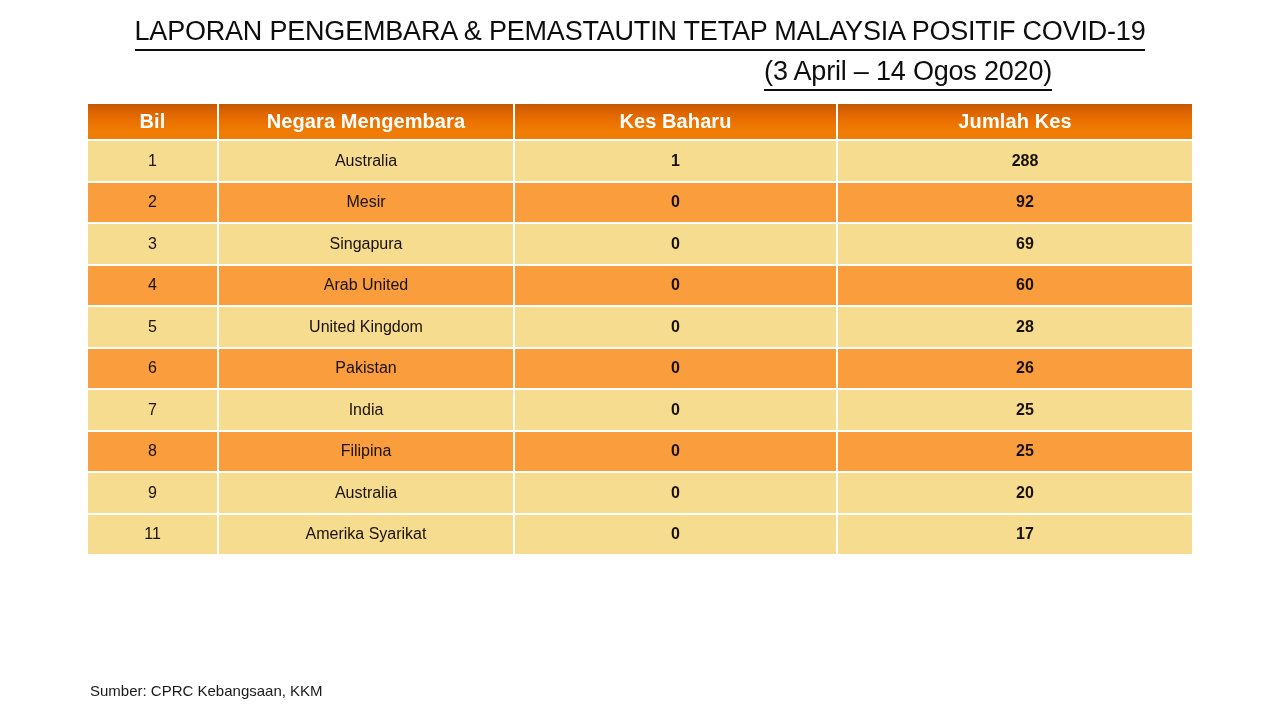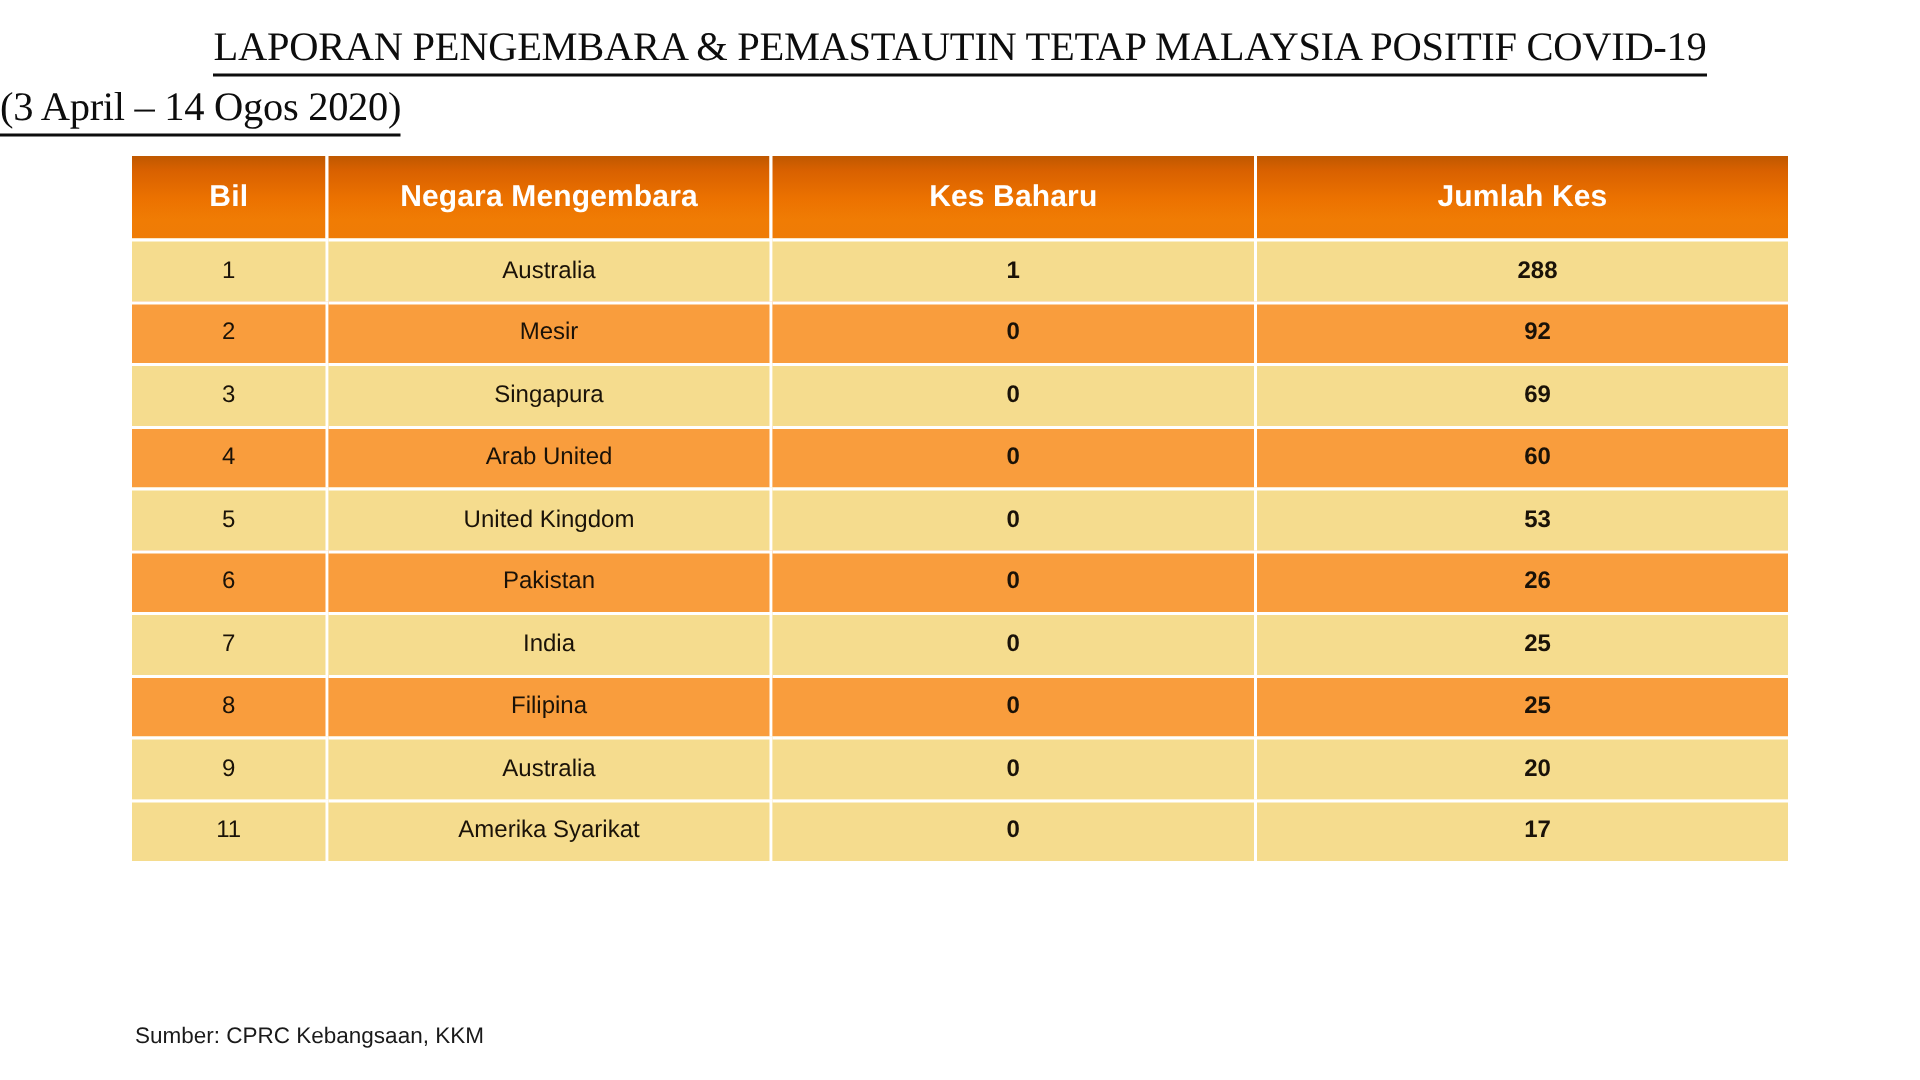--- a/index.html
+++ b/index.html
@@ -15,55 +15,54 @@
     position: relative;
   }
 
   
   #title-block {
     position: absolute;
     left: 0;
     top: 14px;
     width: 1280px;
     text-align: center;
-    font-family: Liberation Serif, serif;
   }
   .title-line {
     display: inline-block;
     font-size: 27px;
     line-height: 34px;
     color: #0d0d0d;
     letter-spacing: -0.2px;
     border-bottom: 2px solid #0d0d0d;
     padding-bottom: 1px;
     white-space: nowrap;
   }
   #title-line-2-wrap {
     width: 1052px;
-    text-align: left;
+    text-align: right;
     margin-top: 3px;
   }
 
   
   #covid-table {
     position: absolute;
     left: 88px;
     top: 104px;
     width: 1104px;
     border-collapse: separate;
     border-spacing: 0;
     table-layout: fixed;
   }
   #covid-table col.c-bil      { width: 131px; }
   #covid-table col.c-negara   { width: 296px; }
   #covid-table col.c-baharu   { width: 323px; }
   #covid-table col.c-jumlah   { width: 354px; }
 
   #covid-table th {
-    height: 55px;
+    height: 35px;
     background: linear-gradient(to bottom, #bf5800 0%, #d96100 18%, #ec7200 52%, #f07c04 78%, #ef7c06 100%);
     color: #ffffff;
     font-size: 20px;
     font-weight: bold;
     vertical-align: middle;
     border-right: 2px solid #ffffff;
     padding: 0;
     letter-spacing: 0.1px;
   }
   #covid-table th:last-child { border-right: none; }
@@ -143,21 +142,21 @@
       <tr class="row-dark">
         <td class="cell-num">4</td>
         <td class="cell-num">Arab United</td>
         <td class="cell-bold">0</td>
         <td class="cell-bold">60</td>
       </tr>
       <tr class="row-light">
         <td class="cell-num">5</td>
         <td class="cell-num">United Kingdom</td>
         <td class="cell-bold">0</td>
-        <td class="cell-bold">53</td>
+        <td class="cell-bold">28</td>
       </tr>
       <tr class="row-dark">
         <td class="cell-num">6</td>
         <td class="cell-num">Pakistan</td>
         <td class="cell-bold">0</td>
         <td class="cell-bold">26</td>
       </tr>
       <tr class="row-light">
         <td class="cell-num">7</td>
         <td class="cell-num">India</td>

